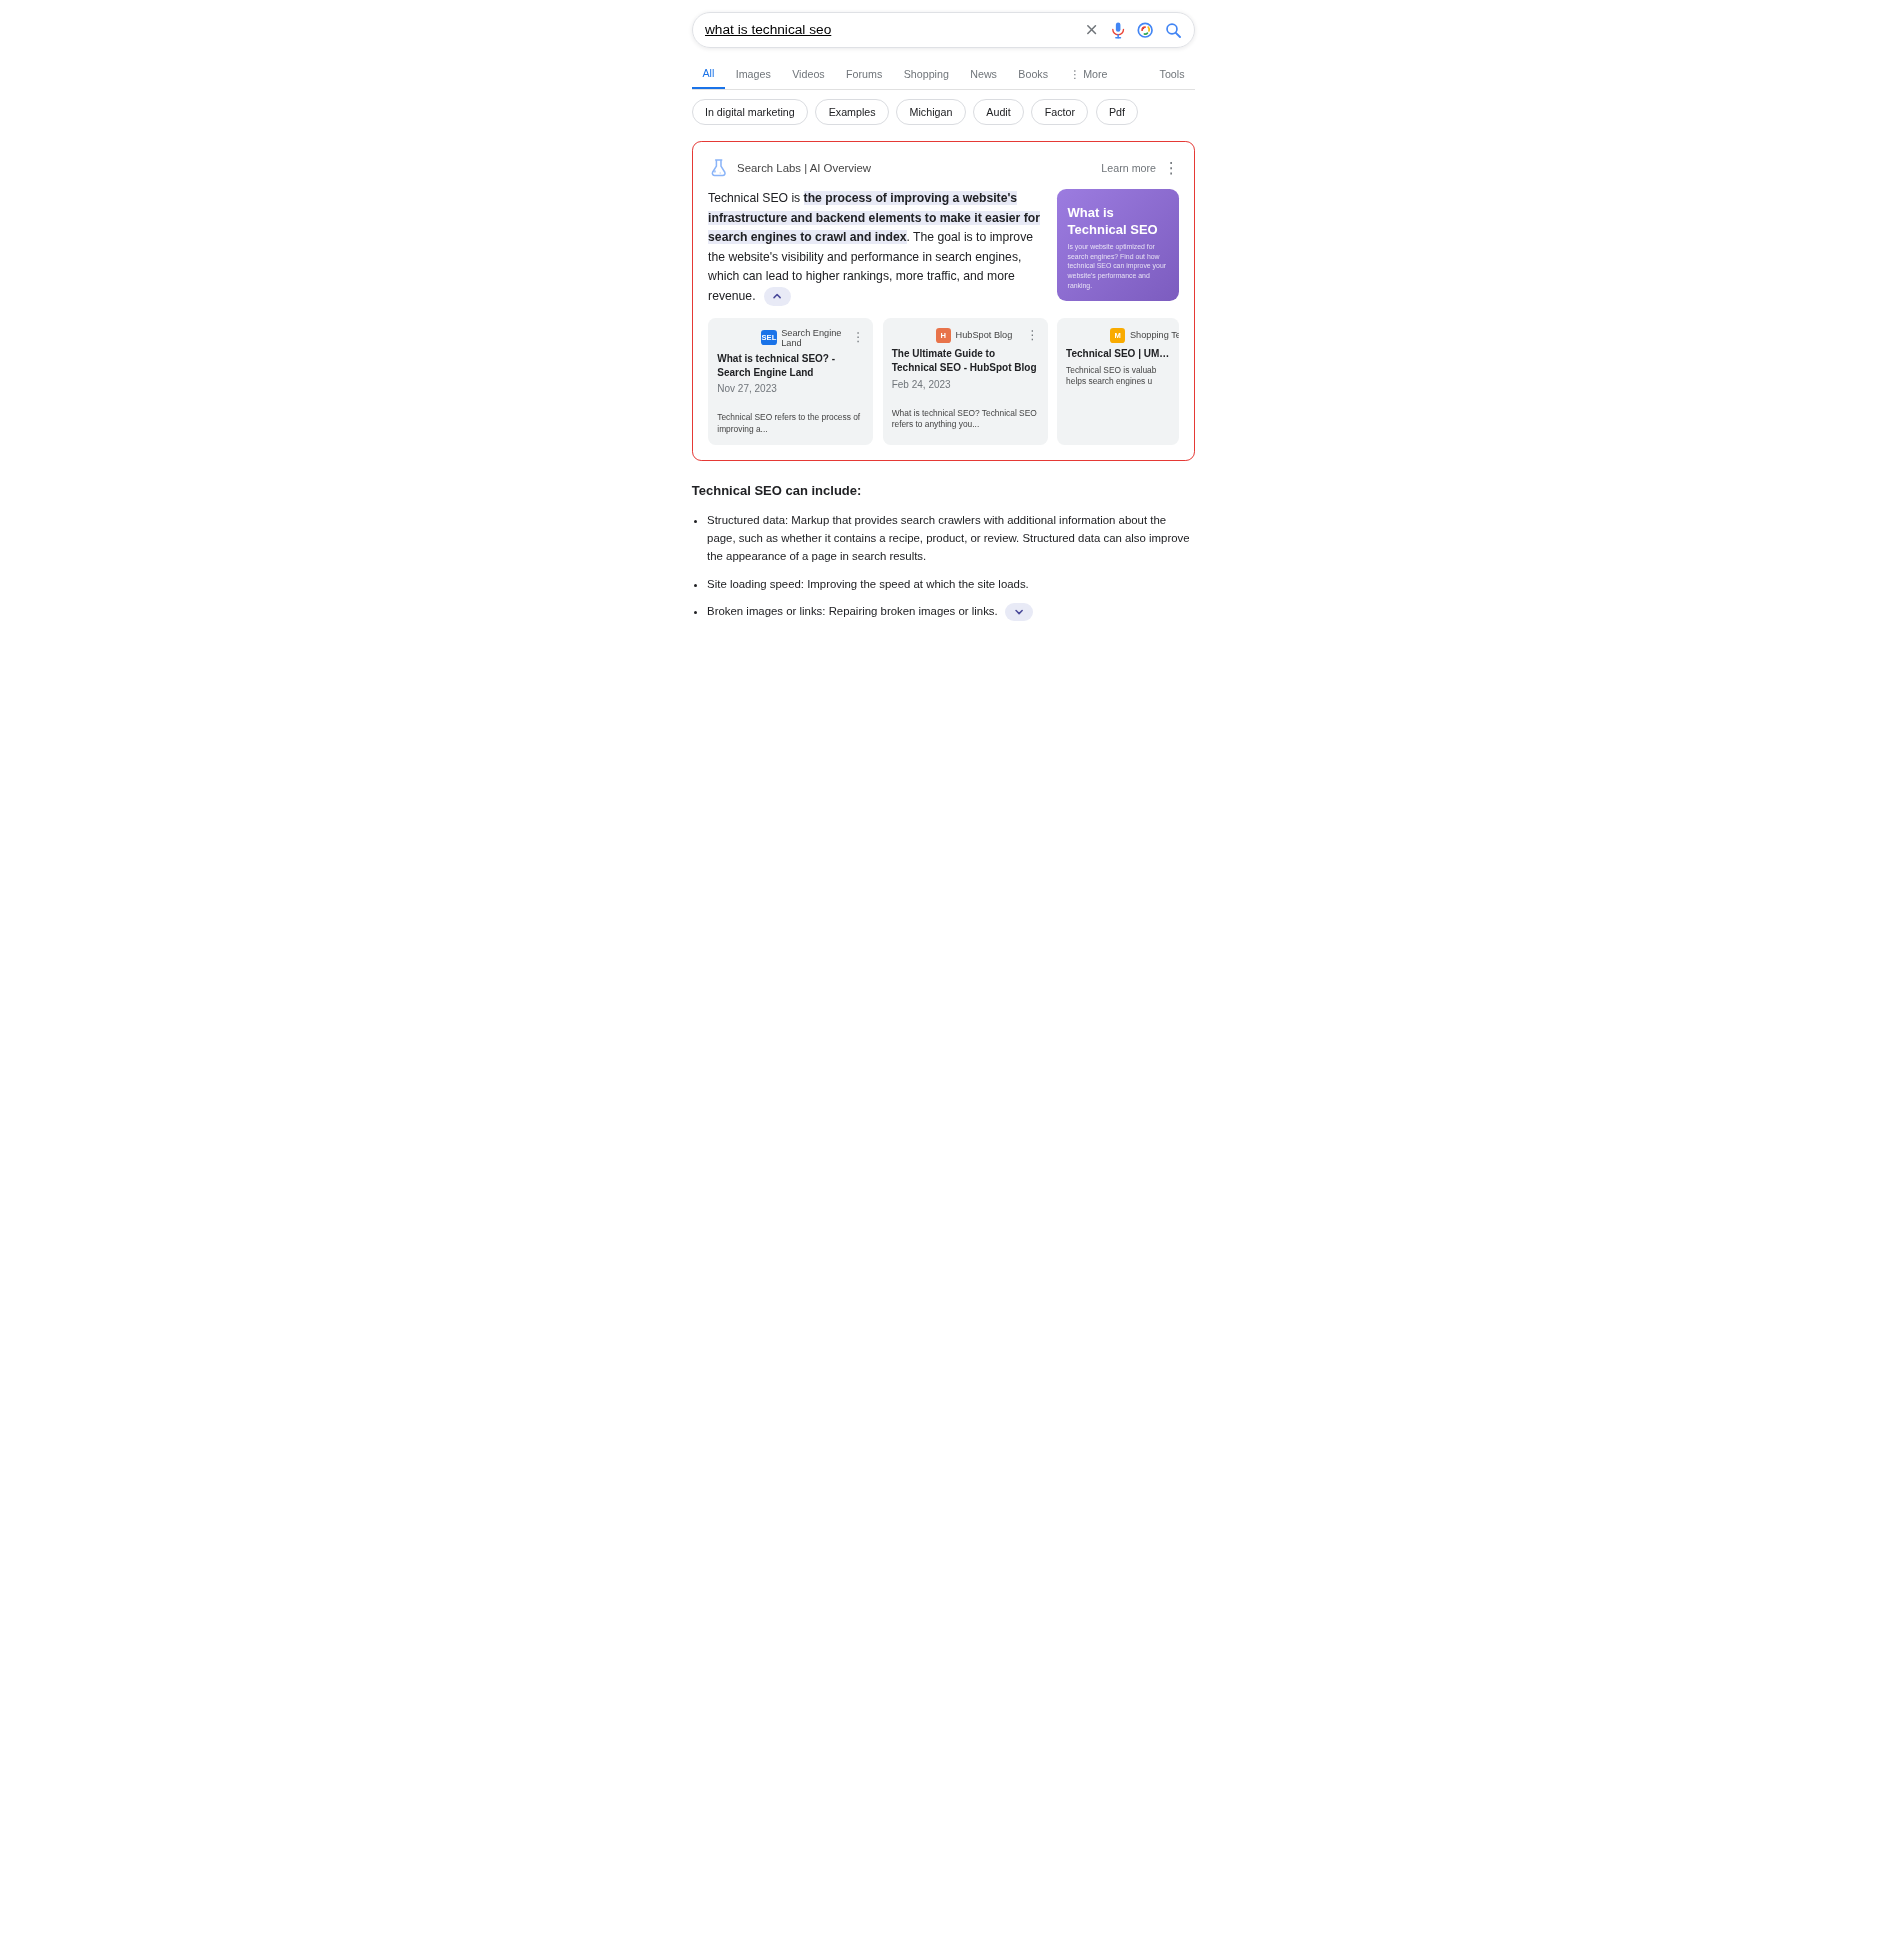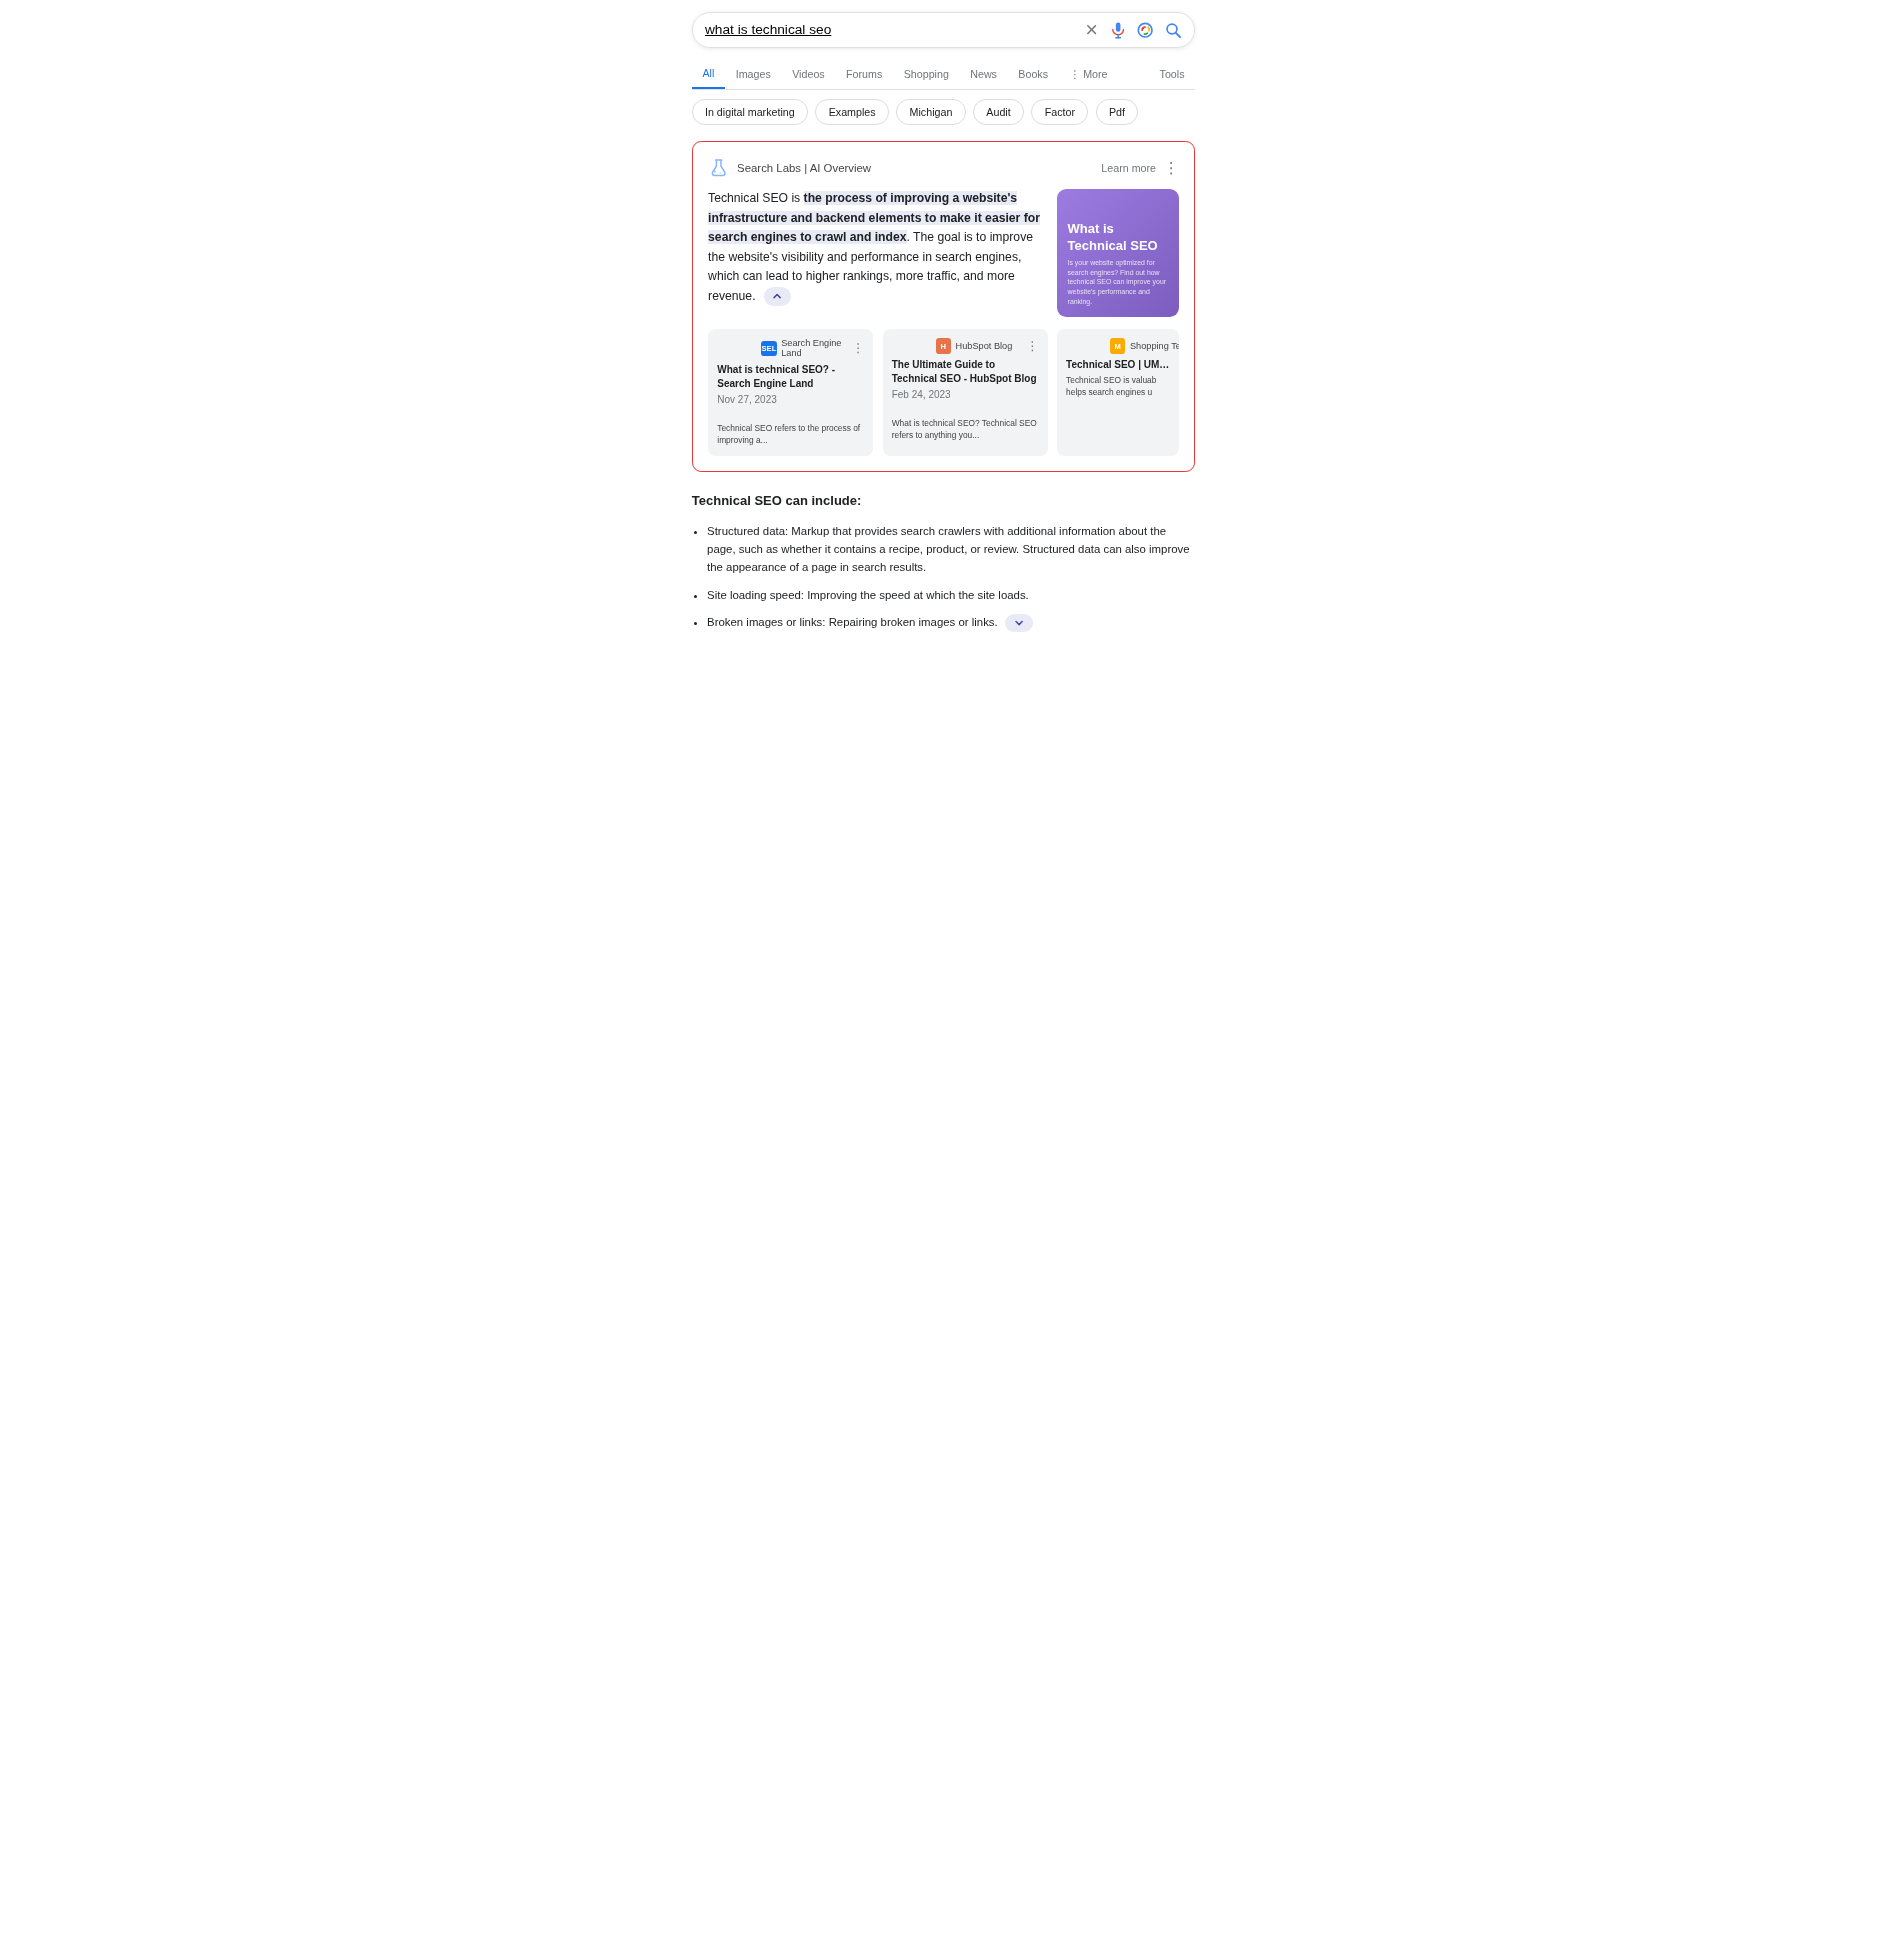--- a/index.html
+++ b/index.html
@@ -174,21 +174,21 @@
       cursor: pointer;
       margin-left: 4.6px;
       border: none;
       vertical-align: middle;
     }
     .collapse-btn svg { width: 12.2px; height: 12.2px; }
 
     .ai-thumbnail {
       width: 122px;
       min-width: 122px;
-      height: 128px;
+      height: 112px;
       background: linear-gradient(135deg, #9c7ce0, #7c5cbf);
       border-radius: 9.2px;
       display: flex;
       flex-direction: column;
       align-items: flex-start;
       justify-content: flex-end;
       padding: 10.7px;
       position: relative;
     }
     .ai-thumbnail-title {

